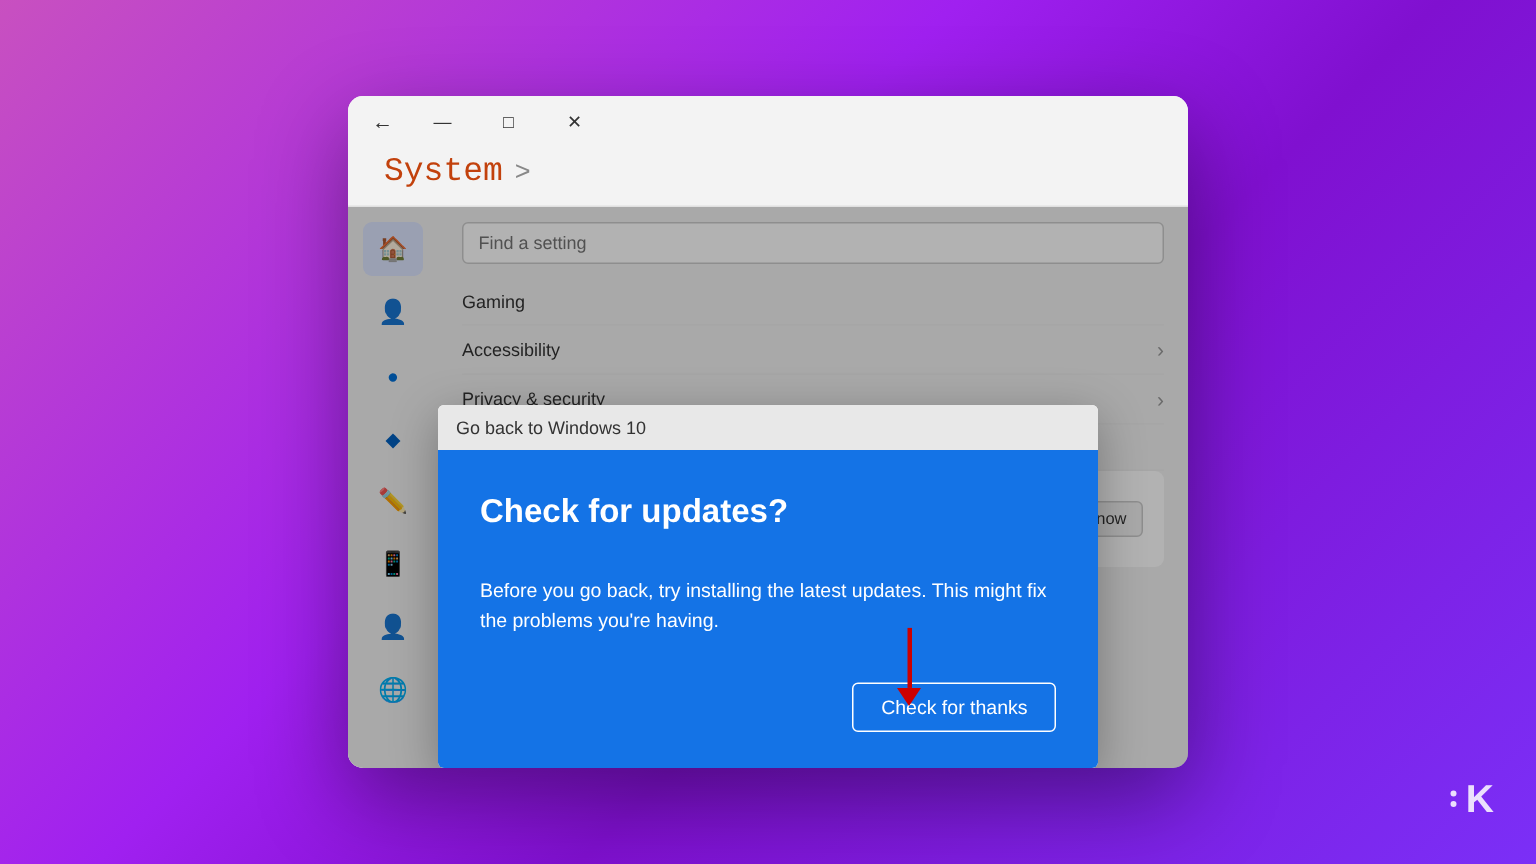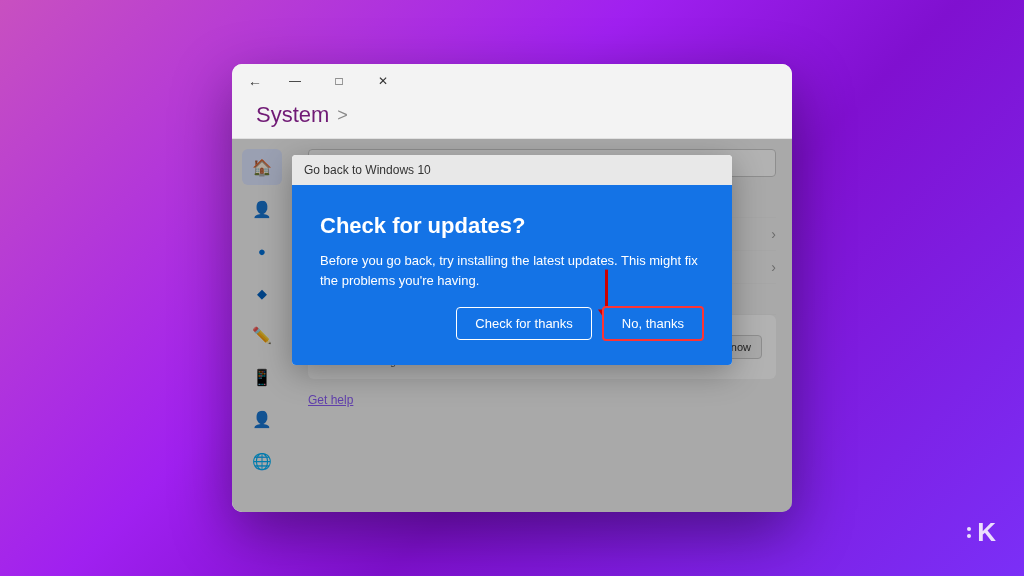--- a/index.html
+++ b/index.html
@@ -111,22 +111,23 @@
 
     .settings-breadcrumb {
       font-size: 22px;
       color: #333;
       display: flex;
       align-items: center;
       gap: 8px;
     }
 
     .breadcrumb-system {
-      color: #701a75;
+      color: #c2410c;
       font-weight: 400;
+      font-family: Liberation Mono, monospace;
     }
 
     .breadcrumb-chevron {
       color: #888;
       font-size: 18px;
     }
 
     .breadcrumb-recovery {
       color: #1a1a1a;
       font-weight: 600;
@@ -269,23 +270,23 @@
 
     
     .dialog-overlay {
       position: absolute;
       top: 0;
       left: 0;
       right: 0;
       bottom: 0;
       background: rgba(0,0,0,0.3);
       display: flex;
-      align-items: flex-start;
-      justify-content: center;
-      padding-top: 16px;
+      align-items: flex-end;
+      justify-content: center;
+      padding-top: 38px;
       z-index: 10;
     }
 
     .dialog {
       width: 440px;
       background: white;
       border-radius: 4px;
       overflow: hidden;
       box-shadow: 0 8px 32px rgba(0,0,0,0.3);
     }
@@ -302,28 +303,28 @@
 
     .dialog-body {
       background: #1473e6;
       padding: 28px 28px 24px 28px;
     }
 
     .dialog-title {
       color: white;
       font-size: 22px;
       font-weight: 600;
-      margin-bottom: 12px;
+      margin-bottom: 30px;
     }
 
     .dialog-text {
       color: white;
       font-size: 13px;
       line-height: 1.5;
-      margin-bottom: 16px;
+      margin-bottom: 32px;
     }
 
     .dialog-buttons {
       display: flex;
       justify-content: flex-end;
       gap: 10px;
       align-items: center;
     }
 
     .btn-check-updates {
@@ -455,21 +456,20 @@
 
           <div style="position:relative;">
             <div class="red-arrow">
               <div class="arrow-shaft"></div>
               <div class="arrow-head"></div>
             </div>
           </div>
 
           <div class="dialog-buttons">
             <button class="btn-check-updates">Check for thanks</button>
-            <button class="btn-no-thanks">No, thanks</button>
           </div>
         </div>
 
       </div>
     </div>
 
   </div>
 </div>
 
 <div class="knowtechie-logo">

